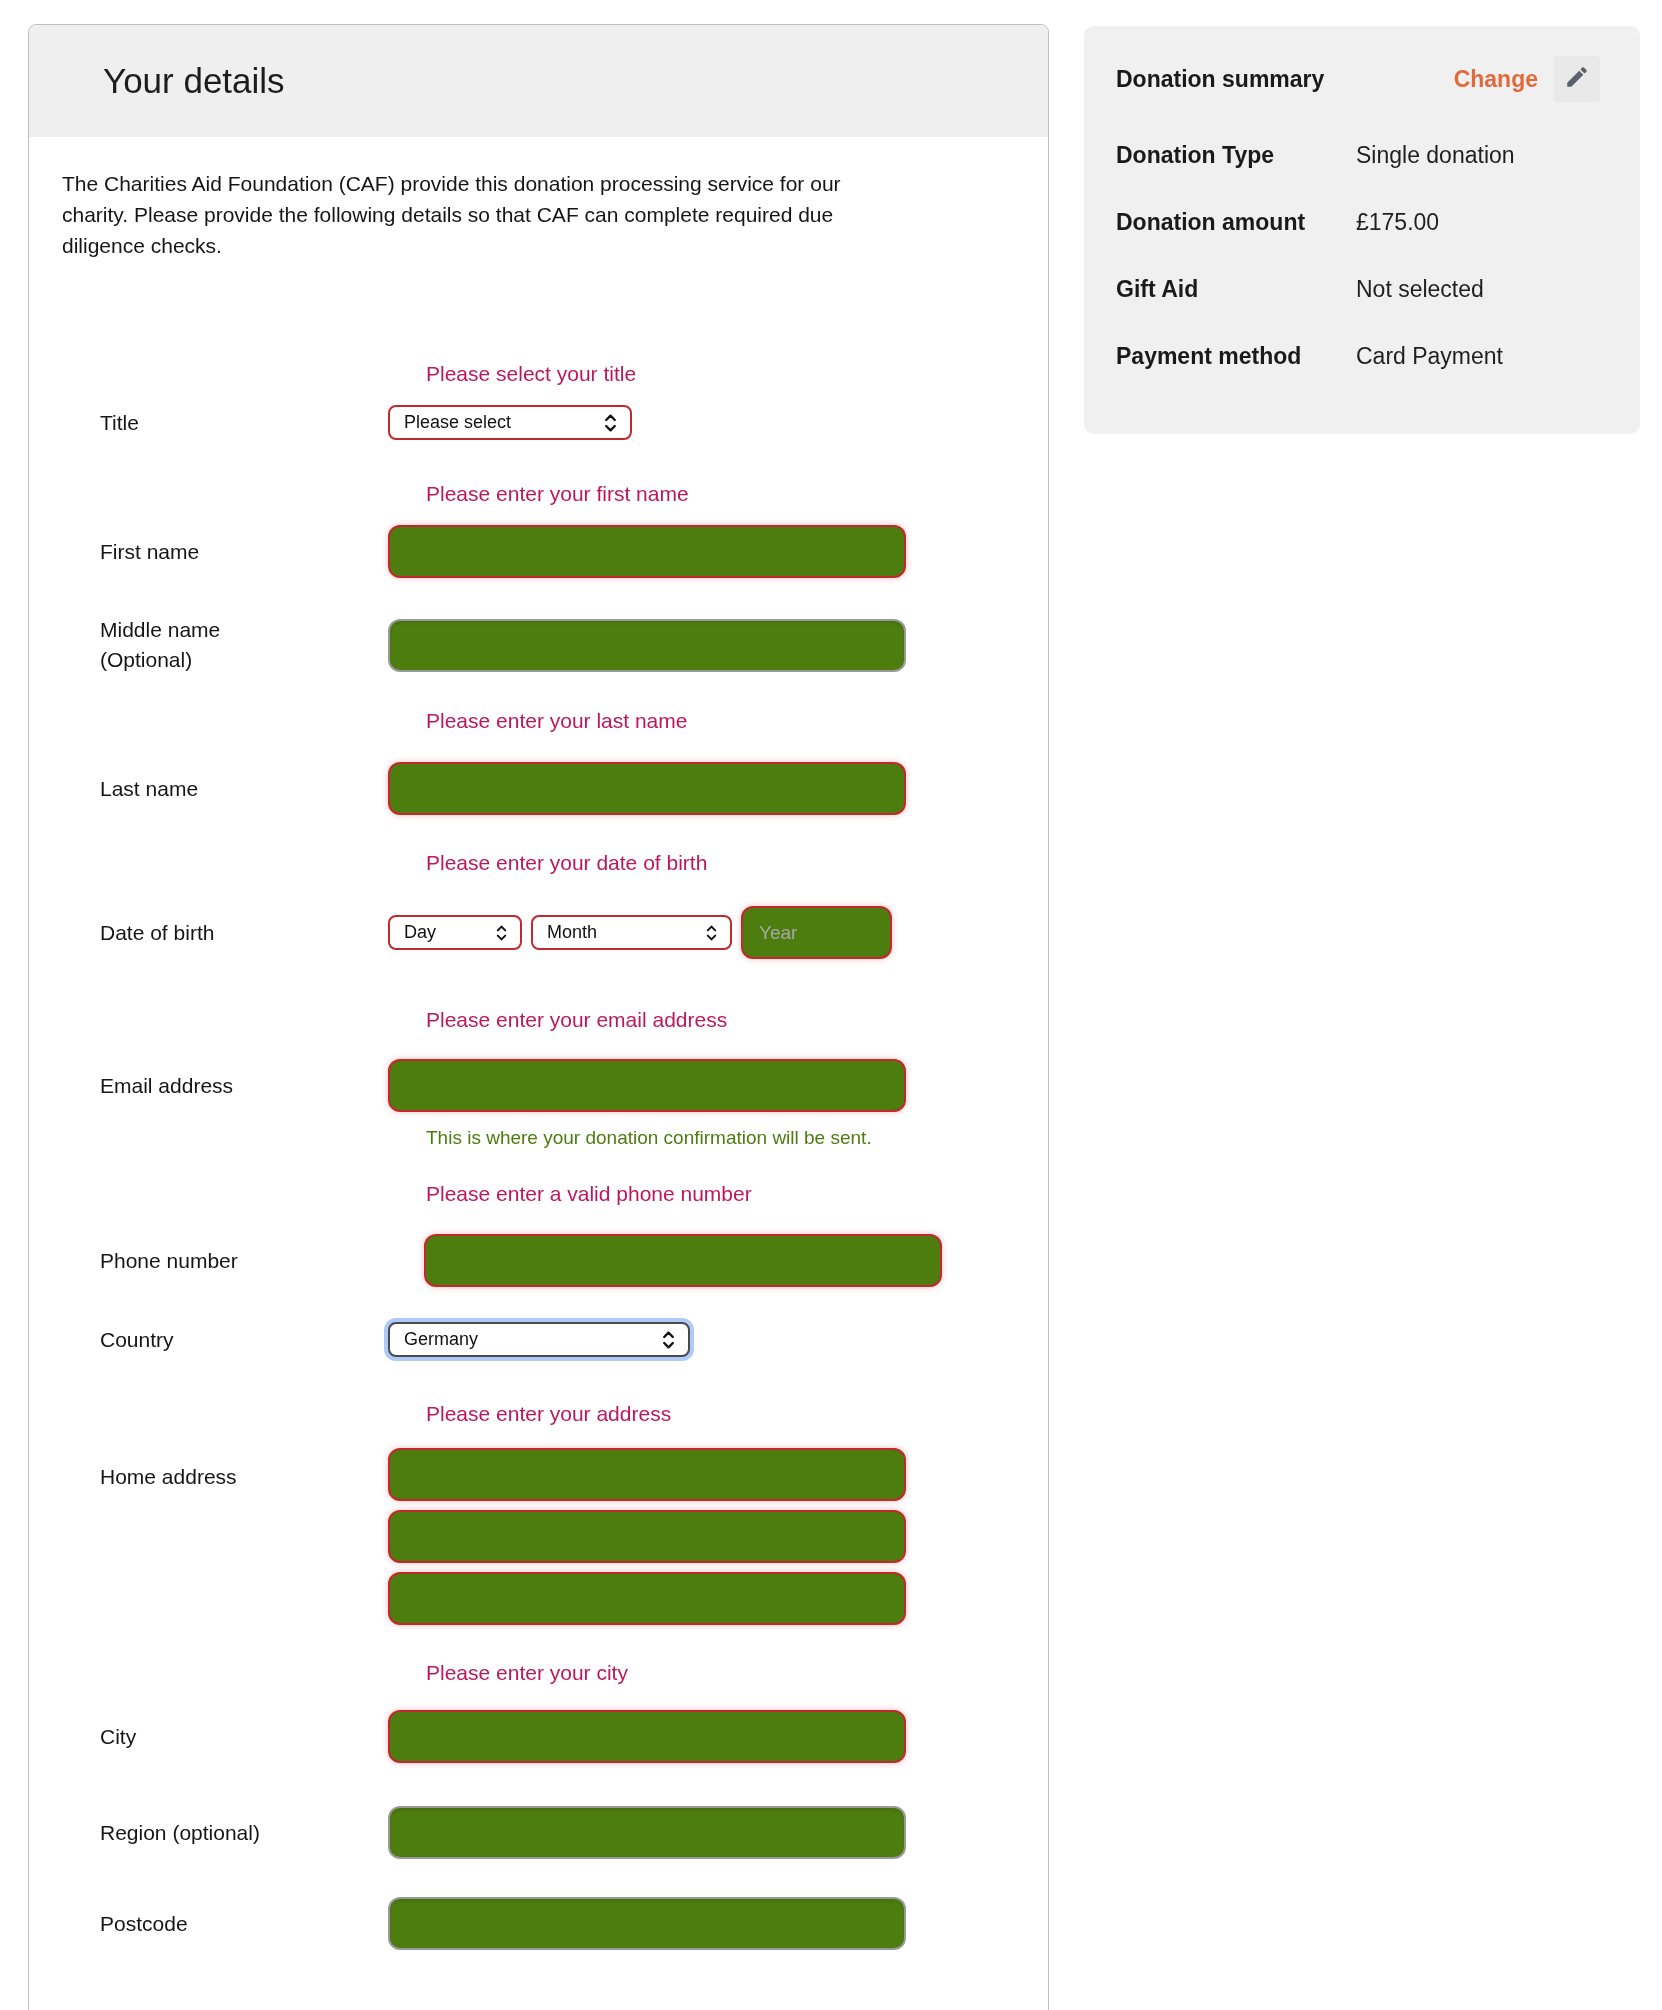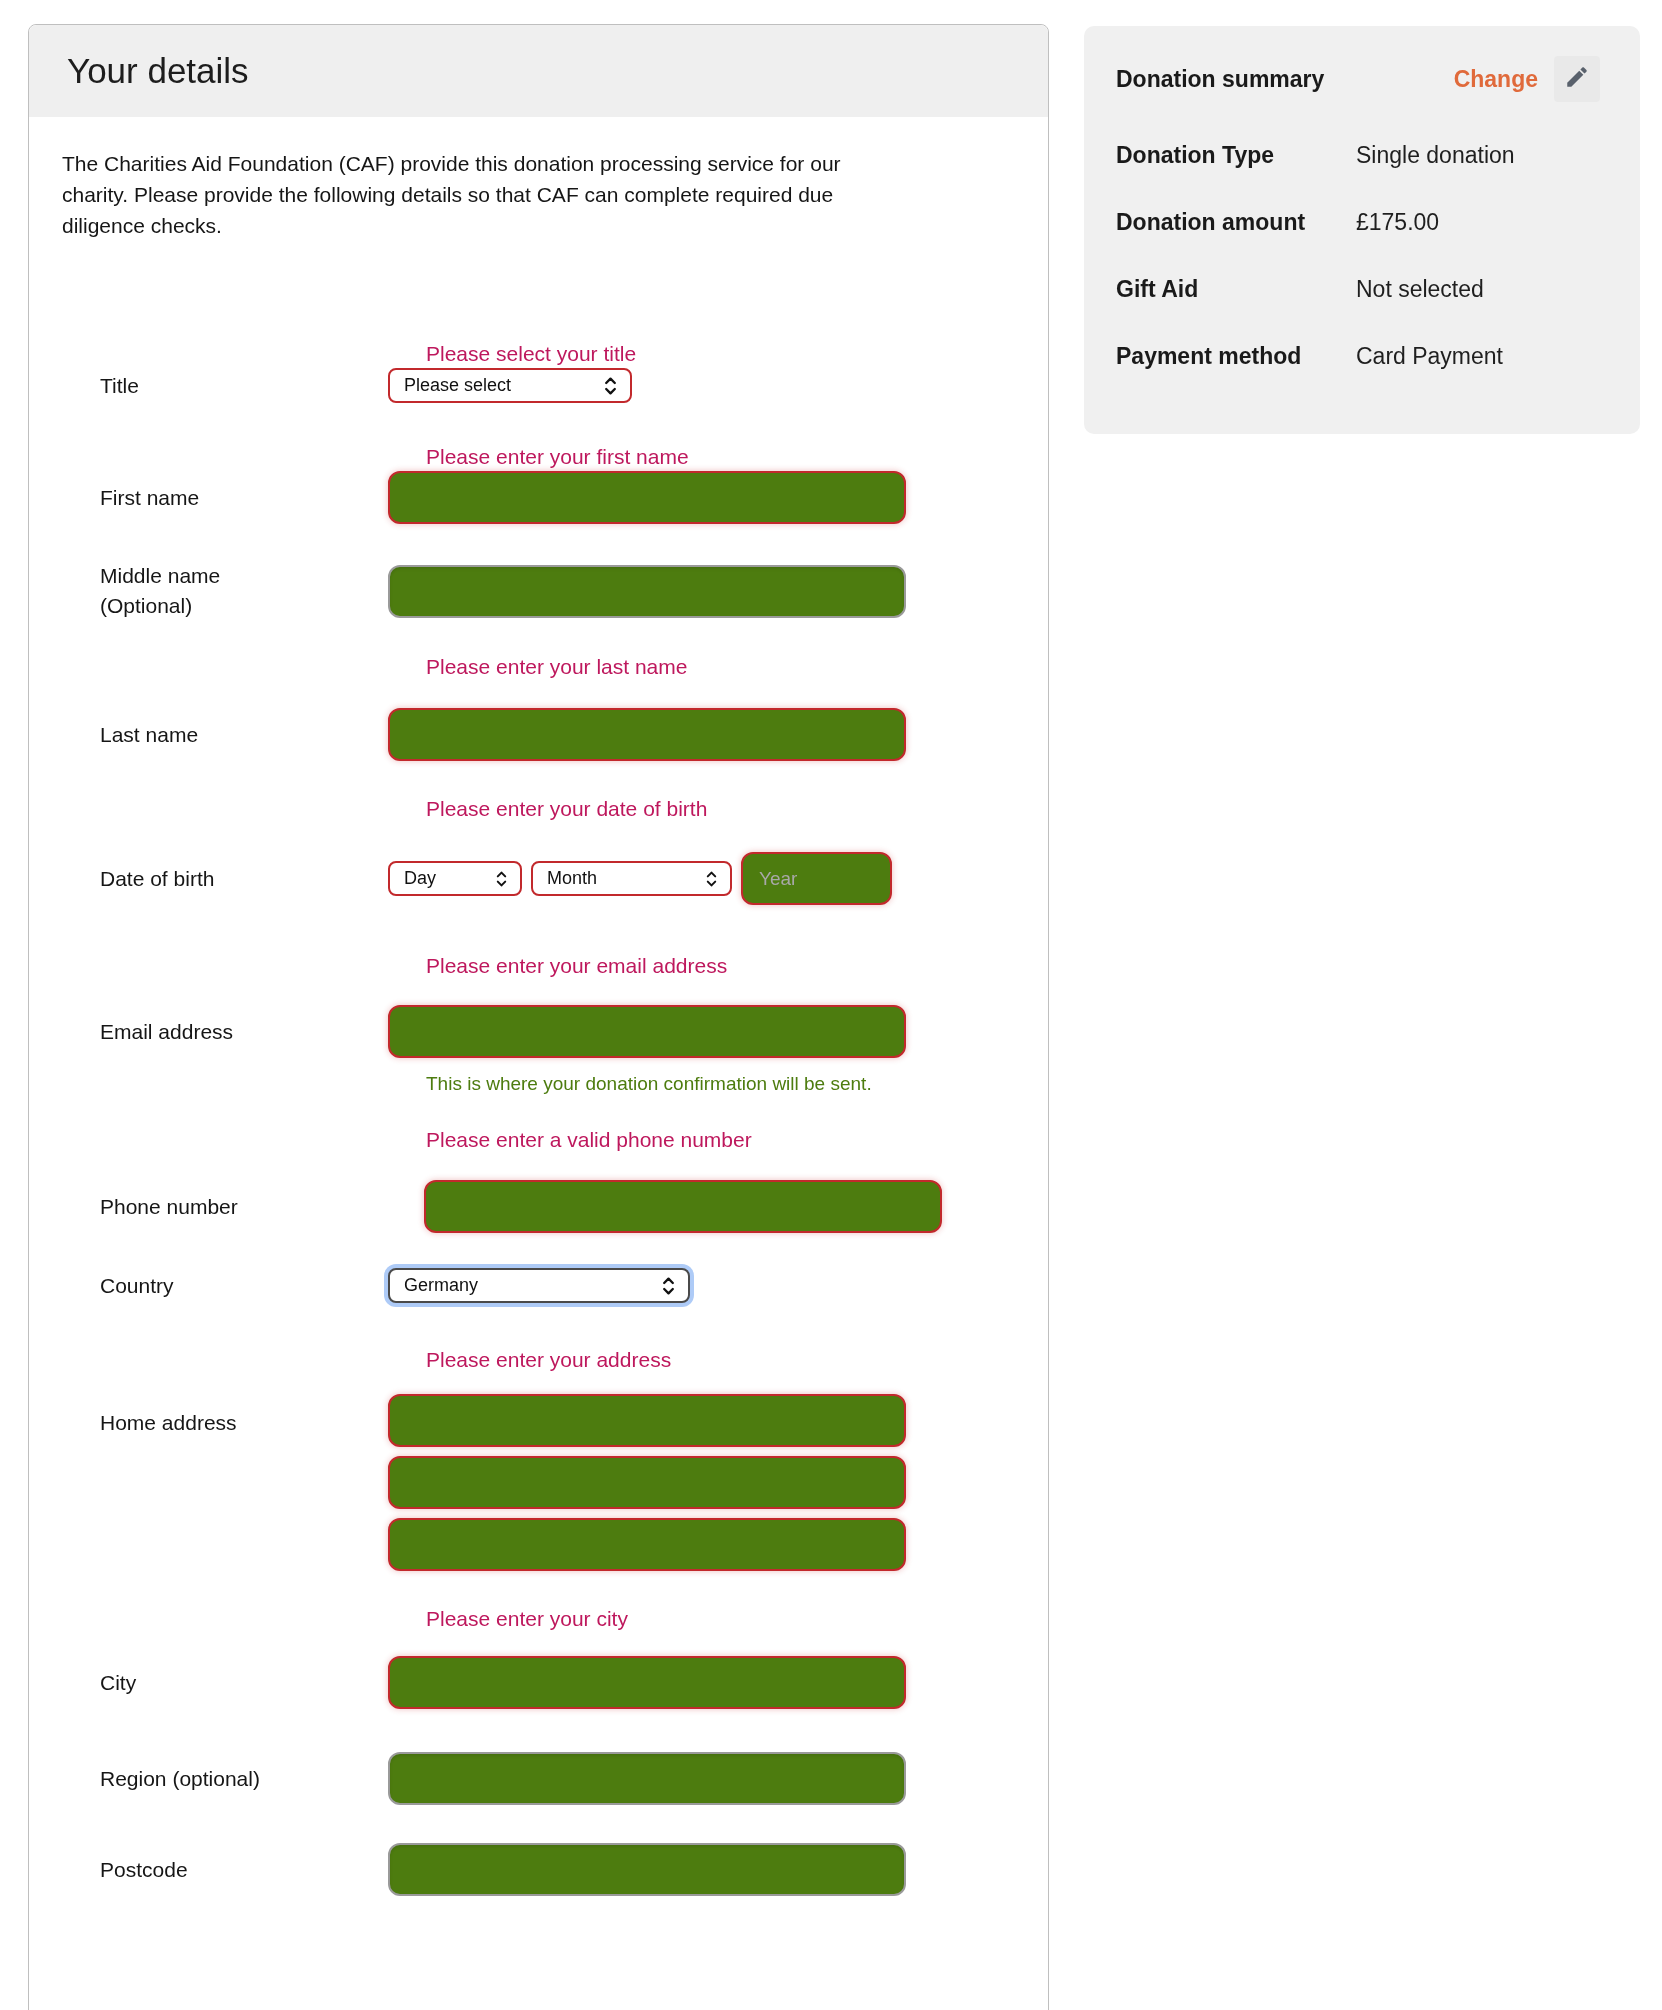--- a/index.html
+++ b/index.html
@@ -2,22 +2,22 @@
 <html><head>
 <meta charset="utf-8">
 <style>
   * { margin:0; padding:0; box-sizing:border-box; }
   html,body { width:1662px; height:2010px; background:#ffffff; overflow:hidden;
               font-family:"Liberation Sans", sans-serif; color:#161616; }
 
   
   .card { position:absolute; left:28px; top:24px; width:1021px; height:2300px;
           background:#fff; border:1px solid #bfbfbf; border-radius:8px; }
-  .card-header { height:92px; background:#efefef; border-radius:8px 8px 0 0;
-                 display:flex; align-items:center; padding-left:38px; }
+  .card-header { height:112px; background:#efefef; border-radius:8px 8px 0 0;
+                 display:flex; align-items:center; padding-left:74px; }
   .card-header h1 { font-size:35px; font-weight:400; color:#1d1d1d; }
   .card-body { padding:0 33px; }
   .intro { margin-top:31px; font-size:21px; line-height:31px; color:#161616; }
 
   .form { margin-left:38px; }
   .fmsg { margin-left:326px; font-size:21px; line-height:28px; color:#be185d; }
   .fhelper { margin-left:326px; font-size:19px; line-height:26px; color:#4d7c0f; }
   .frow { display:grid; grid-template-columns:288px auto; align-items:center; }
   .flabel { font-size:21px; line-height:30px; color:#161616; }
   .frow.top-align { align-items:start; }
@@ -40,21 +40,21 @@
   .w-day { width:134px; }
   .w-month { width:201px; }
   .w-year { width:151px; }
   .w-country { width:302px; }
 
   .dob-fields { display:flex; gap:9px; align-items:center; height:57px; }
   .addr-fields { display:flex; flex-direction:column; gap:9px; }
 
   
   .mt-intro-err { margin-top:99px; }
-  .mt-17 { }  .mt-40 { margin-top:40px; }
+  .mt-17 { margin-top:17px; }  .mt-40 { margin-top:40px; }
   .mt-37 { margin-top:37px; }  .mt-58 { margin-top:32px; }
   .mt-15 { margin-top:27px; }  .mt-34 { margin-top:34px; }
   .mt-45 { margin-top:45px; }  .mt-25 { margin-top:25px; }
   .mt-13 { margin-top:13px; }  .mt-29 { margin-top:29px; }
   .mt-26 { margin-top:26px;gap:36px; }  .mt-35 { margin-top:35px; }
   .mt-43 { margin-top:43px; }  .mt-20 { margin-top:20px; }
   .mt-23 { margin-top:23px; }  .mt-38 { margin-top:38px; }
 
   
   .summary { position:absolute; left:1084px; top:26px; width:556px; height:408px;

